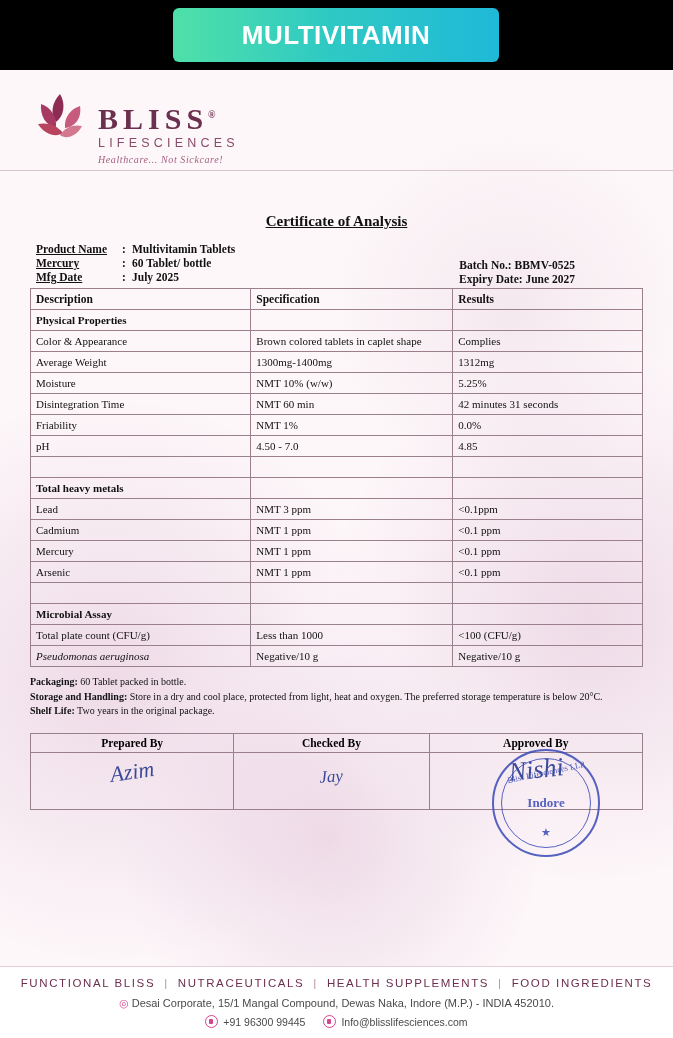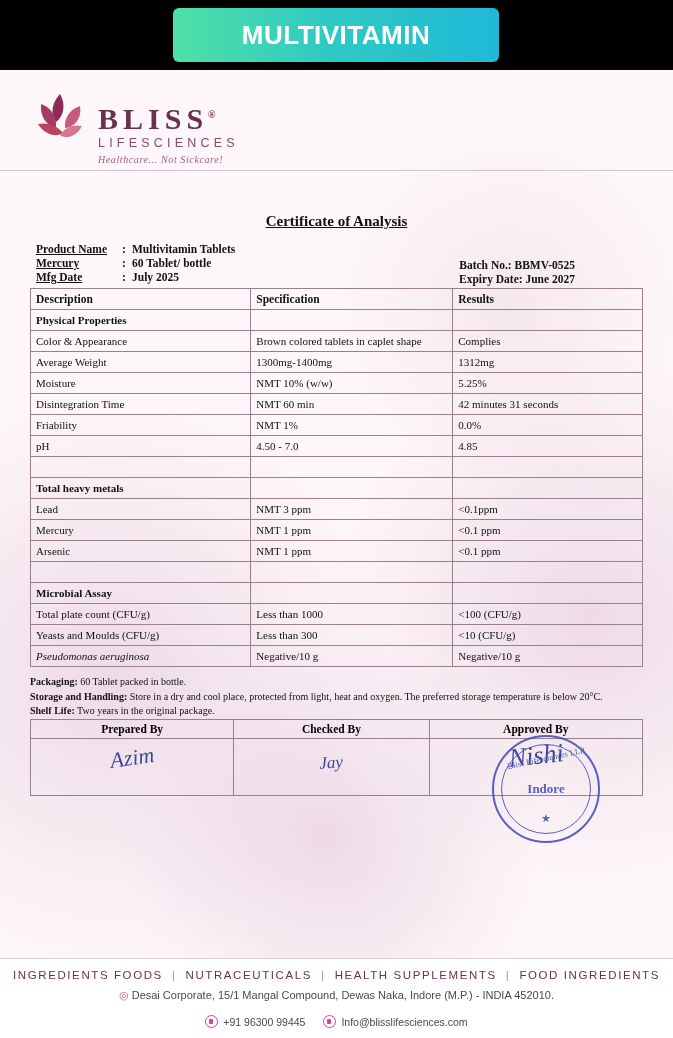--- a/index.html
+++ b/index.html
@@ -191,20 +191,21 @@
     font-size: 10px;
     color: #111;
     line-height: 14.5px;
     margin-top: 8px;
   }
   .notes b { font-weight: bold; }
 
   table.sign {
     width: 100%;
     border-collapse: collapse;
+    margin-top: 14px;
     font-size: 11.5px;
     border-radius: 26px;
   }
   table.sign th {
     border: 1px solid #9a7f8c;
     font-weight: bold;
     padding: 3px;
     text-align: center;
   }
   table.sign td {
@@ -295,21 +296,21 @@
   .foot-contact {
     display: flex;
     justify-content: center;
     align-items: center;
     font-family: "Liberation Sans", sans-serif;
     font-size: 10.5px;
     color: #4a4a4a;
     padding-bottom: 10px;
     gap: 18px;
   }
-  .foot-contact .item { display: flex; align-items: flex-end; gap: 5px; margin-top: 8px; }
+  .foot-contact .item { display: flex; align-items: flex-end; gap: 5px; }
   .pin { color: #d4458f; font-size: 11px; }
   .ring {
     display: inline-block;
     width: 11px; height: 11px;
     border: 1px solid #d4458f;
     border-radius: 50%;
     position: relative;
   }
   .ring::after {
     content: "";
@@ -436,20 +437,25 @@
             <td>Total heavy metals</td>
             <td></td>
             <td></td>
           </tr>
           <tr>
             <td>Lead</td>
             <td>NMT 3 ppm</td>
             <td>&lt;0.1ppm</td>
           </tr>
           <tr>
+            <td>Cadmium</td>
+            <td>NMT 1 ppm</td>
+            <td>&lt;0.1 ppm</td>
+          </tr>
+          <tr>
             <td>Mercury</td>
             <td>NMT 1 ppm</td>
             <td>&lt;0.1 ppm</td>
           </tr>
           <tr>
             <td>Arsenic</td>
             <td>NMT 1 ppm</td>
             <td>&lt;0.1 ppm</td>
           </tr>
           <tr class="blank-row">
@@ -459,25 +465,20 @@
           </tr>
           <tr class="section-row">
             <td>Microbial Assay</td>
             <td></td>
             <td></td>
           </tr>
           <tr>
             <td>Total plate count (CFU/g)</td>
             <td>Less than 1000</td>
             <td>&lt;100 (CFU/g)</td>
-          </tr>
-          <tr>
-            <td>Yeasts and Moulds (CFU/g)</td>
-            <td>Less than 300</td>
-            <td>&lt;10 (CFU/g)</td>
           </tr>
           <tr>
             <td class="ital">Pseudomonas aeruginosa</td>
             <td>Negative/10 g</td>
             <td>Negative/10 g</td>
           </tr>
         </tbody>
       </table>
 
       <div class="notes">
@@ -509,21 +510,21 @@
               <div class="stamp-star">★</div>
             </div>
           </td>
         </tr>
       </tbody>
         </table>
     </div>
 
     <div class="footer">
       <div class="foot-cats">
-        <span>INGREDIENTS FOODS</span>
+        <span>FUNCTIONAL BLISS</span>
         <span class="sep">|</span>
         <span>NUTRACEUTICALS</span>
         <span class="sep">|</span>
         <span>HEALTH SUPPLEMENTS</span>
         <span class="sep">|</span>
         <span>FOOD INGREDIENTS</span>
       </div>
       <div class="foot-addr">
         <span class="pin">◎</span>
         <span>Desai Corporate, 15/1 Mangal Compound, Dewas Naka, Indore (M.P.) - INDIA 452010.</span>

